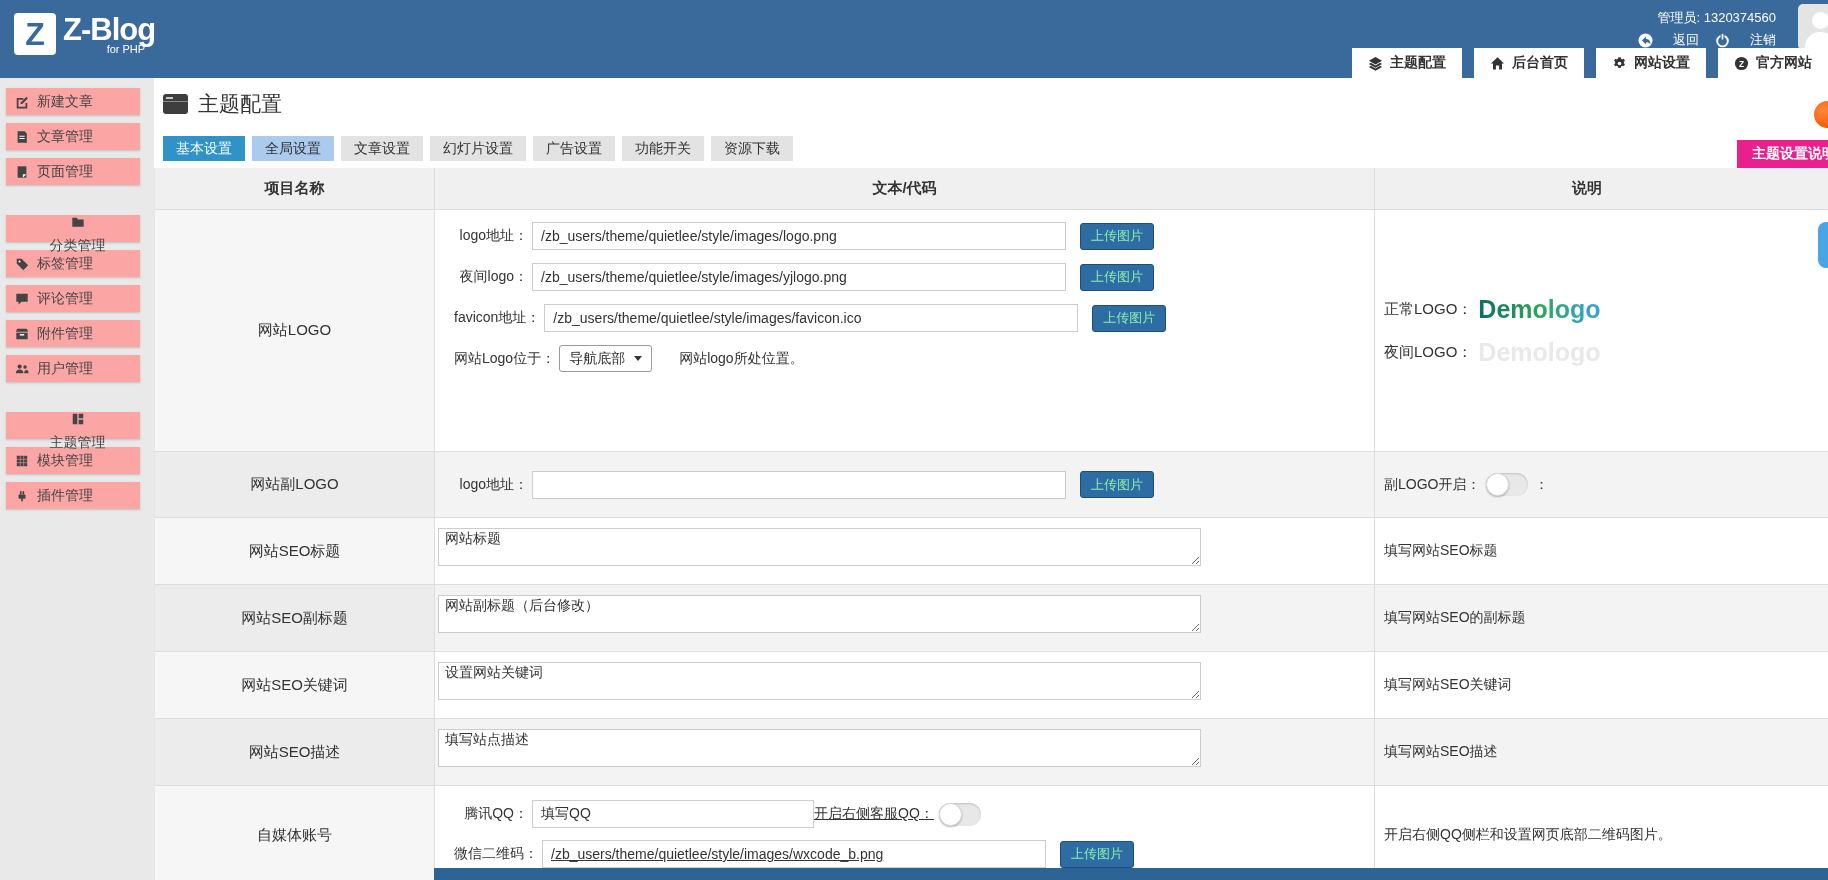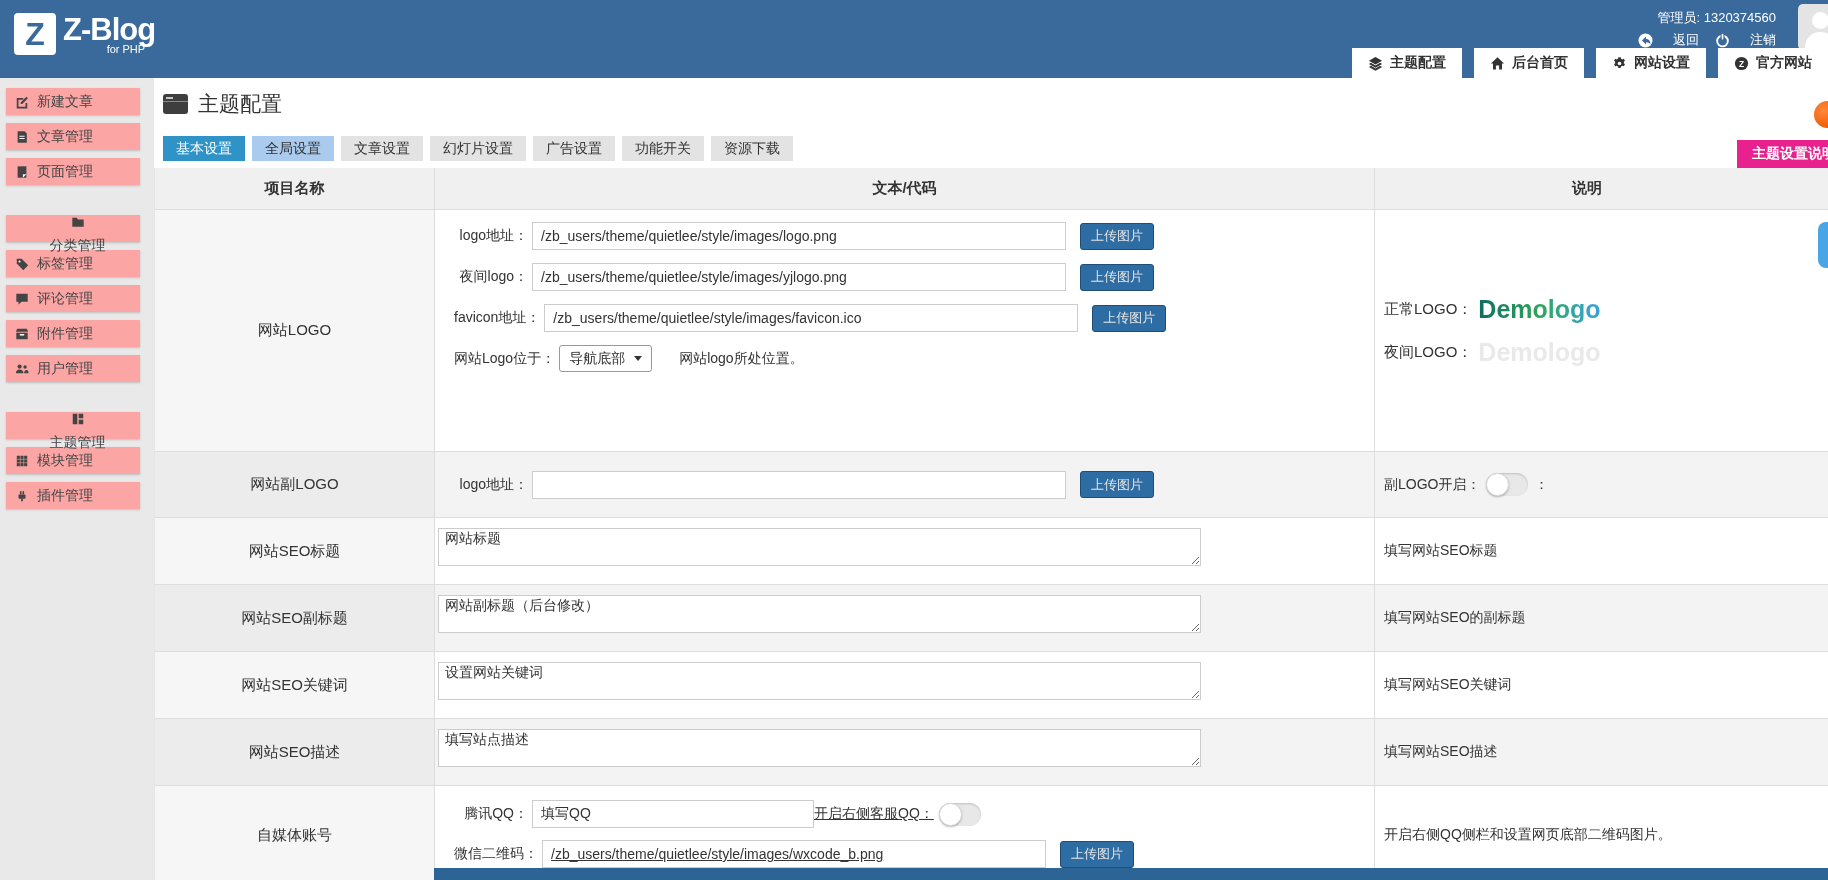--- a/index.html
+++ b/index.html
@@ -75,21 +75,21 @@
 
   .row-logo { min-height:242px; }
   .row-sublogo { min-height:66px; }
   .row-seo { min-height:67px; }
   .row-media { min-height:98px; border-bottom:none; }
 
   .fline { display:flex; align-items:center; padding-left:19px; }
   .flabel { min-width:74px; text-align:right; margin-right:4px; white-space:nowrap; font-size:14px; }
   .txt { height:28px; border:1px solid #ccc; padding:0 8px; font-size:14px; width:534px;
          font-family:inherit; color:#333; background:#fff; }
-  .upload-btn { margin-left:14px; height:27px; background:#2e6da4; border:1px solid #204d74; color:#e5e5e5;
+  .upload-btn { margin-left:14px; height:27px; background:#2e6da4; border:1px solid #204d74; color:#86efac;
                 font-size:13px; padding:0 10px; border-radius:3px; cursor:pointer; font-family:inherit; white-space:nowrap; }
   .row-logo .fline { margin-top:13px; }
   .row-logo .fline:first-child { margin-top:12px; }
   .sel { border:1px solid #999; border-radius:3px; height:27px; display:inline-flex; align-items:center;
          padding:0 9px; gap:9px; background:#fff; cursor:pointer; font-size:14px; }
   .sel-arrow { width:0; height:0; border-left:4px solid transparent; border-right:4px solid transparent;
                border-top:5px solid #333; }
   .note { margin-left:27px; font-size:14px; }
   .row-sublogo .fline { margin-top:0; }
   .row-sublogo .cell-code { display:flex; align-items:center; }

